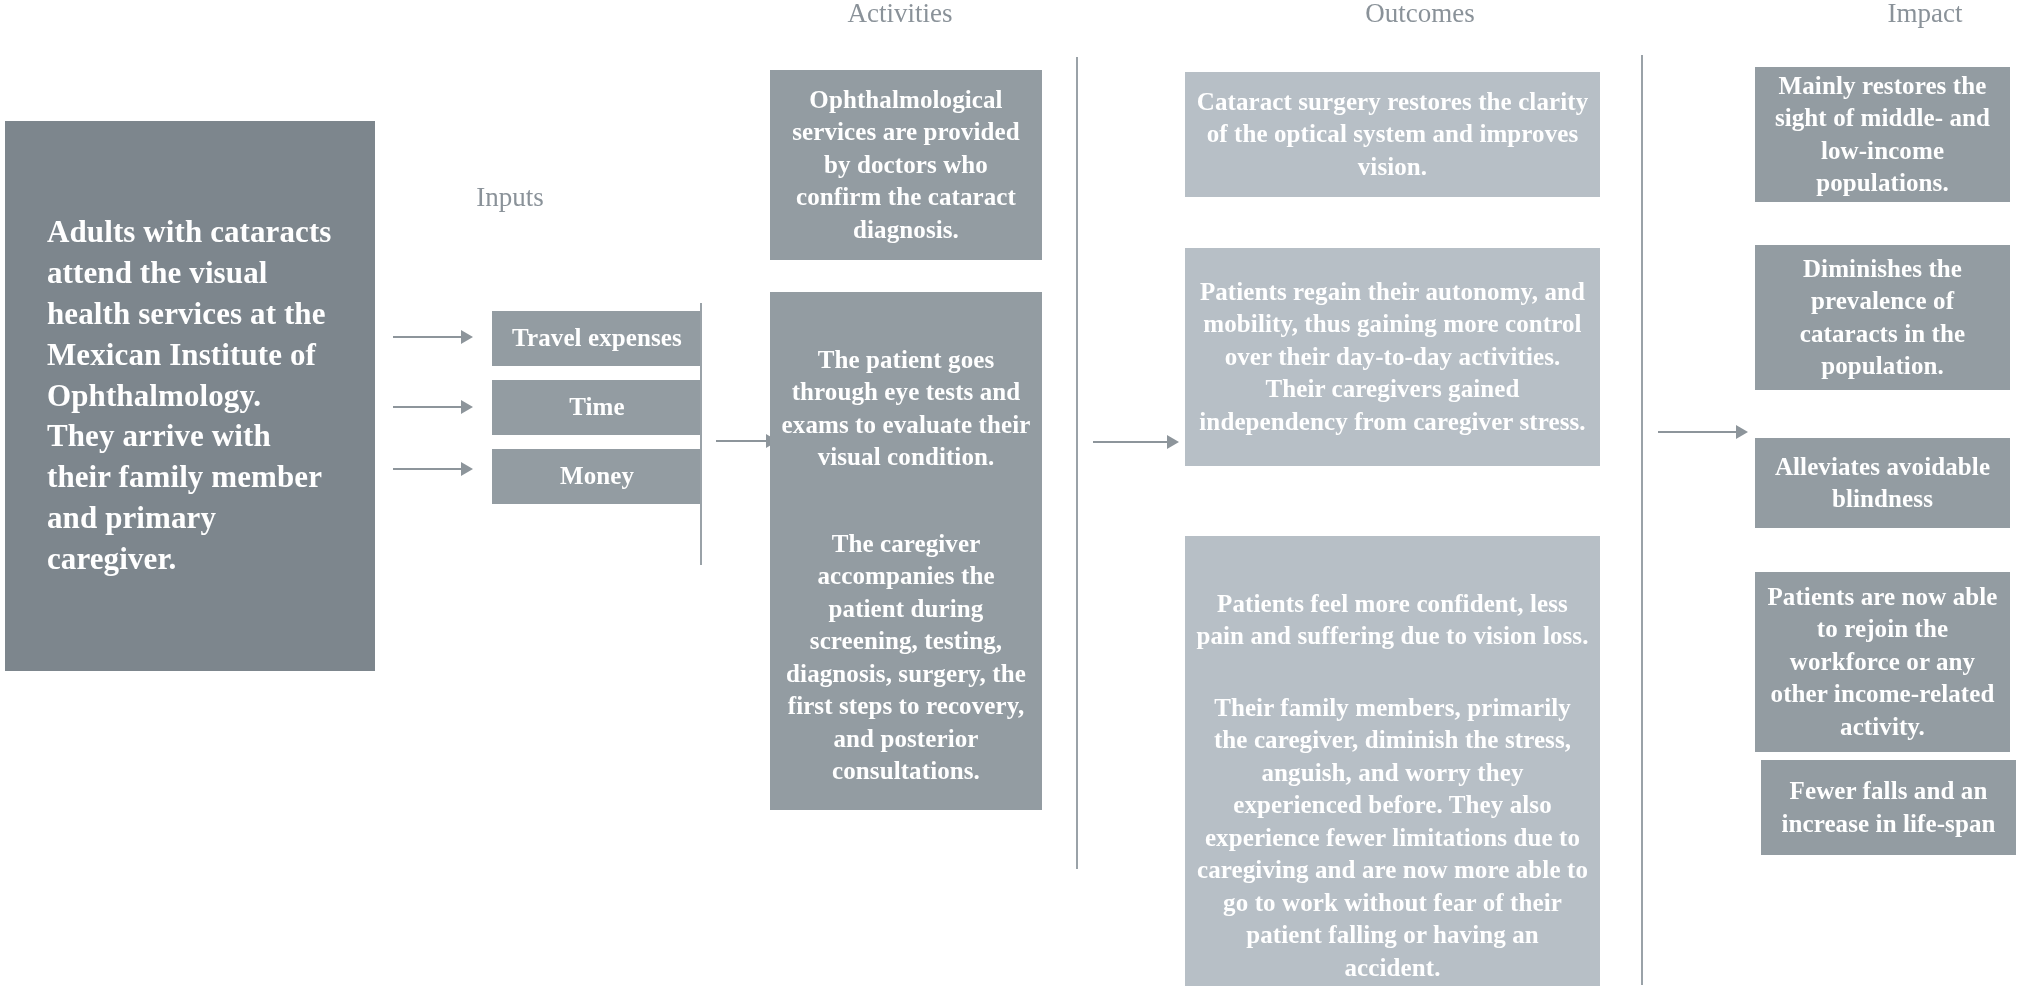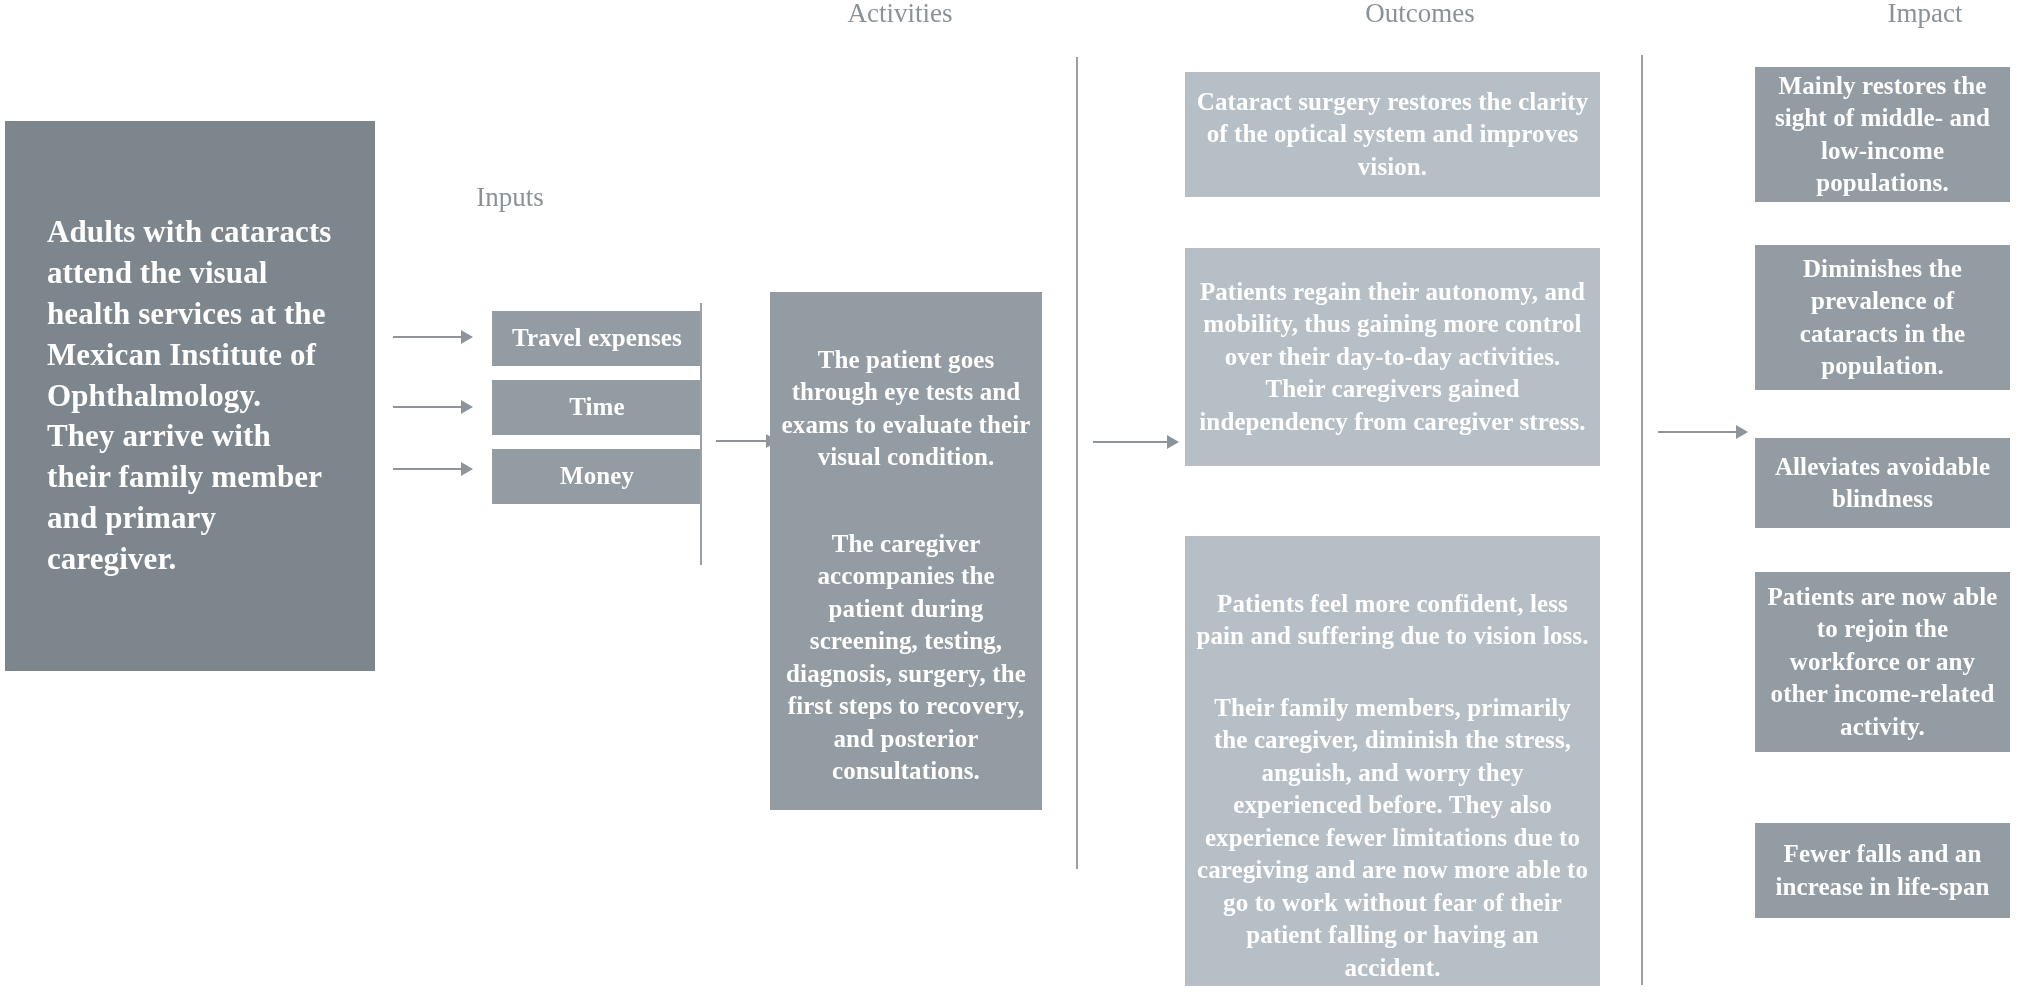--- a/index.html
+++ b/index.html
@@ -95,21 +95,21 @@
   #out-0{top:72px;height:125px;}
   #out-1{top:248px;height:218px;}
   #out-2{top:536px;height:168px;}
   #out-3{top:690px;height:296px;}
 
   .imp-box{left:1755px;width:255px;font-size:25px;}
   #imp-0{top:67px;height:135px;}
   #imp-1{top:245px;height:145px;}
   #imp-2{top:438px;height:90px;}
   #imp-3{top:572px;height:180px;}
-  #imp-4{top:823px;height:95px;}
+  #imp-4{top:760px;height:95px;margin-left:6px;}
 
   #rule-inputs{left:700px;top:303px;height:262px;}
   #rule-act{left:1076px;top:57px;height:812px;}
   #rule-out{left:1641px;top:55px;height:930px;}
 
   #arr-i0{left:393px;top:330px;width:80px;}
   #arr-i1{left:393px;top:400px;width:80px;}
   #arr-i2{left:393px;top:462px;width:80px;}
   #arr-act{left:716px;top:434px;width:62px;}
   #arr-out{left:1093px;top:435px;width:86px;}
@@ -143,20 +143,21 @@
   <div class="box mid inp-box" id="inp-0">Travel expenses</div>
   <div class="box mid inp-box" id="inp-2">Money</div>
   <div class="box mid inp-box" id="inp-1">Time</div>
 
   <div class="vrule" id="rule-inputs"></div>
   <div class="arrow" id="arr-act">
     <div class="shaft" style="width:50px"></div>
       <div class="head" style="left:50px"></div>
   </div>
 
+  <div class="box mid act-box" id="act-0">Ophthalmological services are provided by doctors who confirm the cataract diagnosis.</div>
   <div class="box mid act-box" id="act-1">The patient goes through eye tests and exams to evaluate their visual condition.</div>
   <div class="box mid act-box" id="act-2">The caregiver accompanies the patient during screening, testing, diagnosis, surgery, the first steps to recovery, and posterior consultations.</div>
 
   <div class="vrule" id="rule-act"></div>
   <div class="arrow" id="arr-out">
     <div class="shaft" style="width:74px"></div>
       <div class="head" style="left:74px"></div>
   </div>
 
   <div class="box light out-box" id="out-0">Cataract surgery restores the clarity of the optical system and improves vision.</div>

